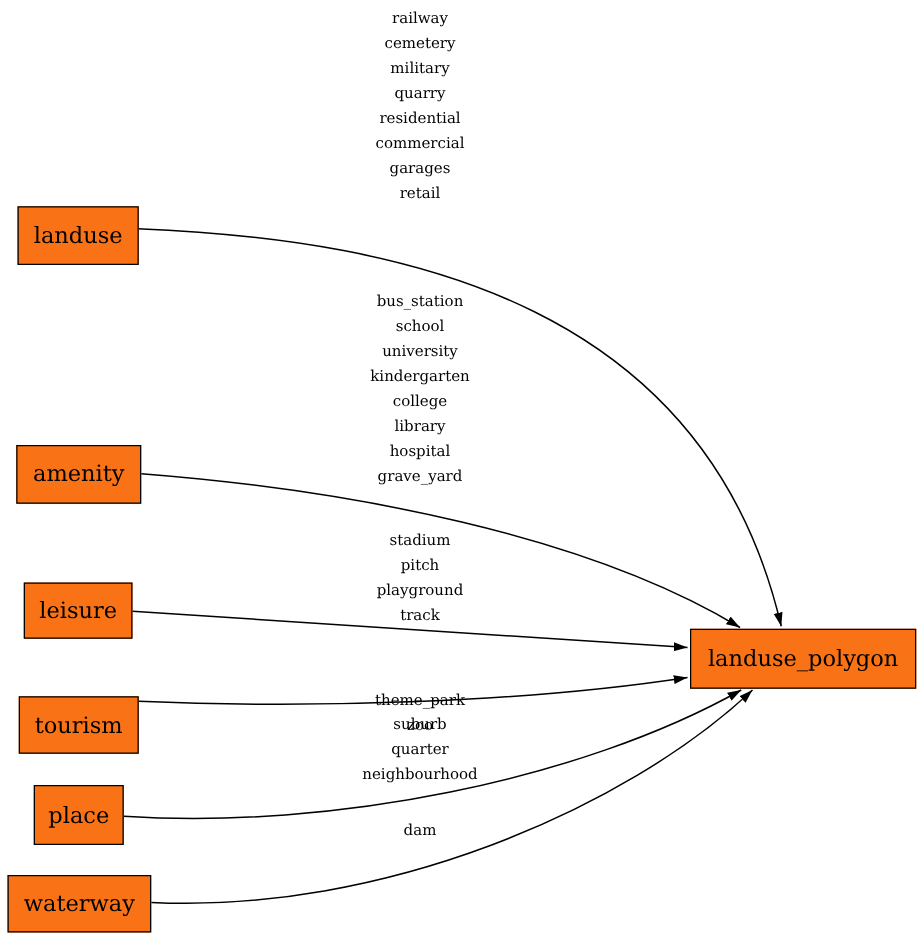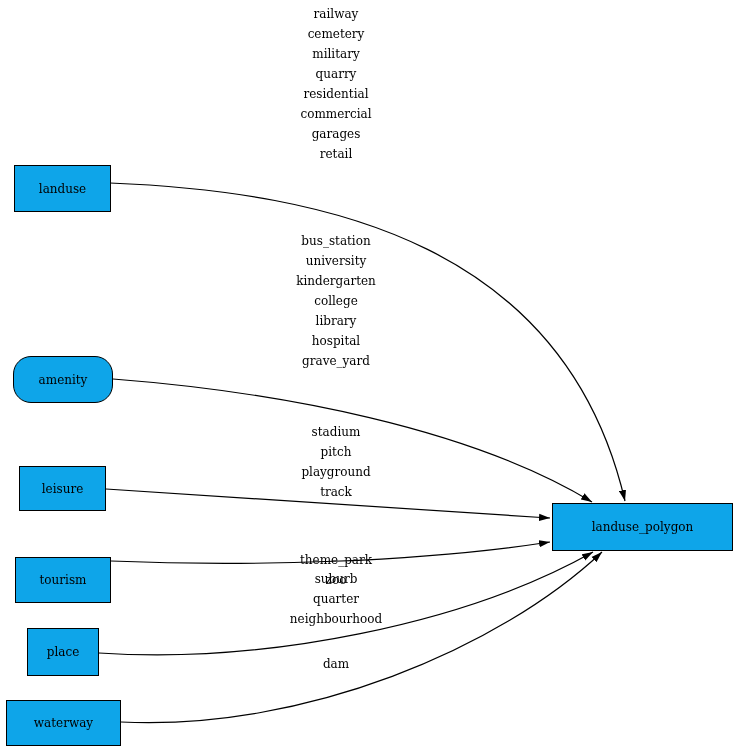--- a/index.html
+++ b/index.html
@@ -17,26 +17,26 @@
     color: #000000;
   }
   svg.edges {
     position: absolute;
     left: 0;
     top: 0;
   }
   .node {
     position: absolute;
     box-sizing: border-box;
-    background: #0ea5e9;
+    background: #f97316;
     border: 1.5px solid #000000;
     display: flex;
     align-items: center;
     justify-content: center;
-    font-size: 12px;
+    font-size: 18px;
     white-space: nowrap;
   }
   .edge-labels {
     position: absolute;
     width: 300px;
     text-align: center;
     font-size: 12px;
     line-height: 20px;
     white-space: nowrap;
   }
@@ -71,20 +71,21 @@
         <span class="edge-label-line">cemetery</span>
         <span class="edge-label-line">military</span>
         <span class="edge-label-line">quarry</span>
         <span class="edge-label-line">residential</span>
         <span class="edge-label-line">commercial</span>
         <span class="edge-label-line">garages</span>
         <span class="edge-label-line">retail</span>
       </div>
       <div class="edge-labels" style="left: 186px; top: 231px;">
         <span class="edge-label-line">bus_station</span>
+        <span class="edge-label-line">school</span>
         <span class="edge-label-line">university</span>
         <span class="edge-label-line">kindergarten</span>
         <span class="edge-label-line">college</span>
         <span class="edge-label-line">library</span>
         <span class="edge-label-line">hospital</span>
         <span class="edge-label-line">grave_yard</span>
       </div>
       <div class="edge-labels" style="left: 186px; top: 422px;">
         <span class="edge-label-line">stadium</span>
         <span class="edge-label-line">pitch</span>
@@ -101,21 +102,21 @@
         <span class="edge-label-line">neighbourhood</span>
       </div>
       <div class="edge-labels" style="left: 186px; top: 654px;">
         <span class="edge-label-line">dam</span>
       </div>
     </div>
   <div id="nodes-layer">
       <div class="node" style="left: 14px; top: 165px; width: 97px; height: 47px;">
         <span>landuse</span>
       </div>
-      <div class="node" style="left: 13px; top: 356px; width: 100px; height: 47px; border-radius: 18px;">
+      <div class="node" style="left: 13px; top: 356px; width: 100px; height: 47px;">
         <span>amenity</span>
       </div>
       <div class="node" style="left: 19px; top: 466px; width: 87px; height: 45px;">
         <span>leisure</span>
       </div>
       <div class="node" style="left: 15px; top: 537px; width: 96px; height: 46px; margin-top: 20px;">
         <span>tourism</span>
       </div>
       <div class="node" style="left: 27px; top: 628px; width: 72px; height: 48px;">
         <span>place</span>

